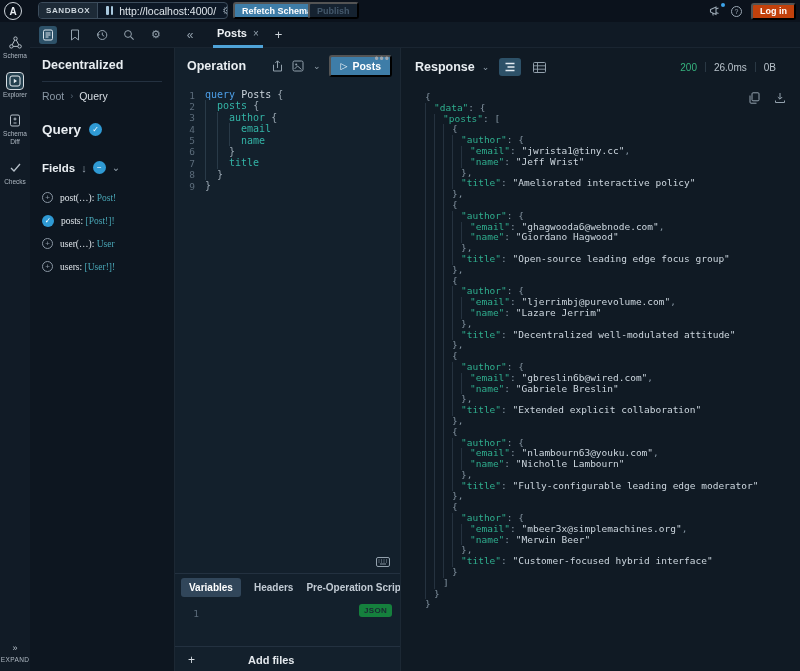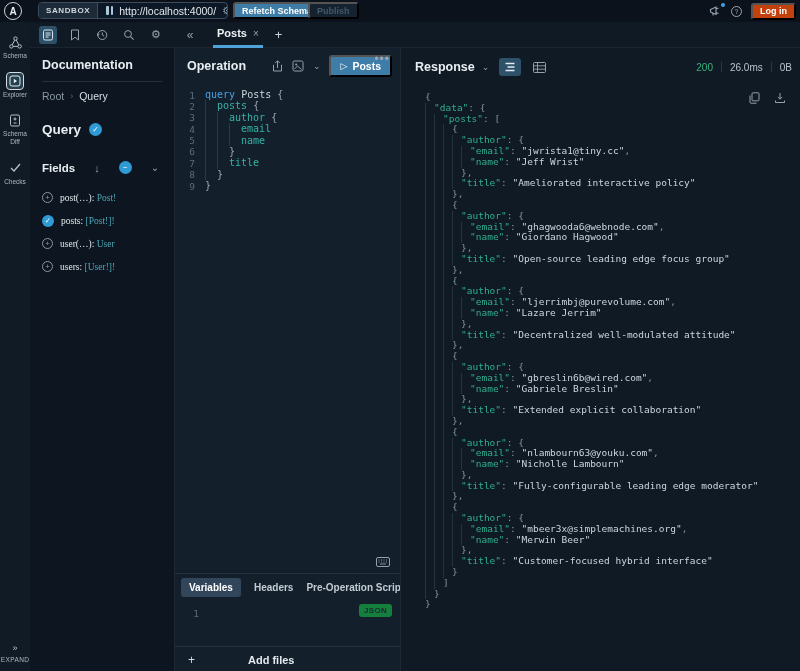--- a/index.html
+++ b/index.html
@@ -71,21 +71,21 @@
   .doc-title { font-size:12.5px; font-weight:bold; color:#e8edf1; }
   .doc-div { height:1px; background:#243140; margin:9px 0 8px 0; }
   .crumbs { font-size:10.5px; display:flex; gap:6px; align-items:center; }
   .crumb-root { color:#8a97a4; }
   .crumb-sep { color:#5a6a78; font-size:9px; }
   .crumb-cur { color:#d8dee4; }
   .doc-type { margin-top:20px; display:flex; align-items:center; gap:8px; }
   .doc-type .nm { font-size:13.5px; font-weight:bold; color:#e8edf1; }
   .badge-check, .badge-minus { width:13px; height:13px; border-radius:50%; background:#2f9ad4; color:#fff;
     display:flex; align-items:center; justify-content:center; font-size:8px; }
-  .fields-row { margin-top:24px; display:flex; align-items:center; gap:19px; }
+  .fields-row { margin-top:24px; display:flex; align-items:center; gap:6px; }
   .fields-row .lbl { font-size:11.5px; font-weight:bold; color:#e8edf1; }
   .fields-row .arr { color:#93a1ad; font-size:11px; }
   .fields-row .chev { color:#93a1ad; font-size:10px; }
   .field-list { margin-top:12px; display:flex; flex-direction:column; }
   .field-row { height:23px; display:flex; align-items:center; gap:7px; }
   .circle-plus { width:11px; height:11px; border:1px solid #8a97a4; border-radius:50%; color:#8a97a4;
     font-size:8px; display:flex; align-items:center; justify-content:center; flex:none; }
   .circle-check { width:12px; height:12px; border-radius:50%; background:#2f9ad4; color:#fff;
     font-size:7.5px; display:flex; align-items:center; justify-content:center; flex:none; }
   .field-row code { font-family:Liberation Serif, serif; font-size:9.5px; white-space:pre; }
@@ -120,21 +120,21 @@
   .op-vars { position:relative; height:45px; }
   .vars-gutter { position:absolute; left:14px; top:7px; width:10px; text-align:right;
     font-family:"DejaVu Sans Mono", monospace; font-size:9.5px; color:#5b6b7a; }
   .json-badge { position:absolute; right:8px; top:3px; background:#15803d; color:#1b2733;
     font-size:8px; font-weight:bold; border-radius:3px; padding:2px 5px; letter-spacing:.3px; }
   .op-addfiles { height:26px; border-top:1px solid #233140; display:flex; align-items:center; gap:7px; padding-left:13px; }
   .op-addfiles .plus { color:#d8dee4; font-size:12px; }
   .op-addfiles .lbl { color:#e4e9ee; font-size:11px; font-weight:bold;margin-left:46px; }
 
   
-  .resp-header { height:38px; display:flex; align-items:center; padding:0 8px 0 14px; }
+  .resp-header { height:38px; display:flex; align-items:center; padding:0 24px 0 14px; }
   .resp-title { font-size:12.5px; font-weight:bold; color:#e8edf1; }
   .resp-chev { color:#93a1ad; font-size:9px; margin:0 10px 0 7px; }
   .viewbtn { width:22px; height:18px; display:flex; align-items:center; justify-content:center;
     border-radius:3px; color:#93a1ad; margin-right:7px; }
   .viewbtn.sel { background:#2d5168; color:#e3ebf1; }
   .resp-status { margin-left:auto; display:flex; align-items:center; font-size:10px; }
   .resp-status .code { color:#36b37e; }
   .resp-status .sep { width:1px; height:10px; background:#2a3844; margin:0 8px; }
   .resp-status .ms, .resp-status .sz { color:#b9c3cb; }
   .resp-body { position:absolute; top:38px; bottom:0; left:0; right:0; overflow:hidden; padding:6px 0 0 24px; }
@@ -252,21 +252,21 @@
       <span class="t">Posts</span>
       <span class="x">×</span>
     </div>
     <span class="newtab">+</span>
   </div>
 
   <div class="panels">
 
     <aside class="doc">
       <div class="doc-inner">
-        <div class="doc-title">Documentation</div>
+        <div class="doc-title">Decentralized</div>
         <div class="doc-div"></div>
         <div class="crumbs">
           <span class="crumb-root">Root</span>
           <span class="crumb-sep">›</span>
           <span class="crumb-cur">Query</span>
         </div>
         <div class="doc-type">
           <span class="nm">Query</span>
           <span class="badge-check">✓</span>
         </div>

